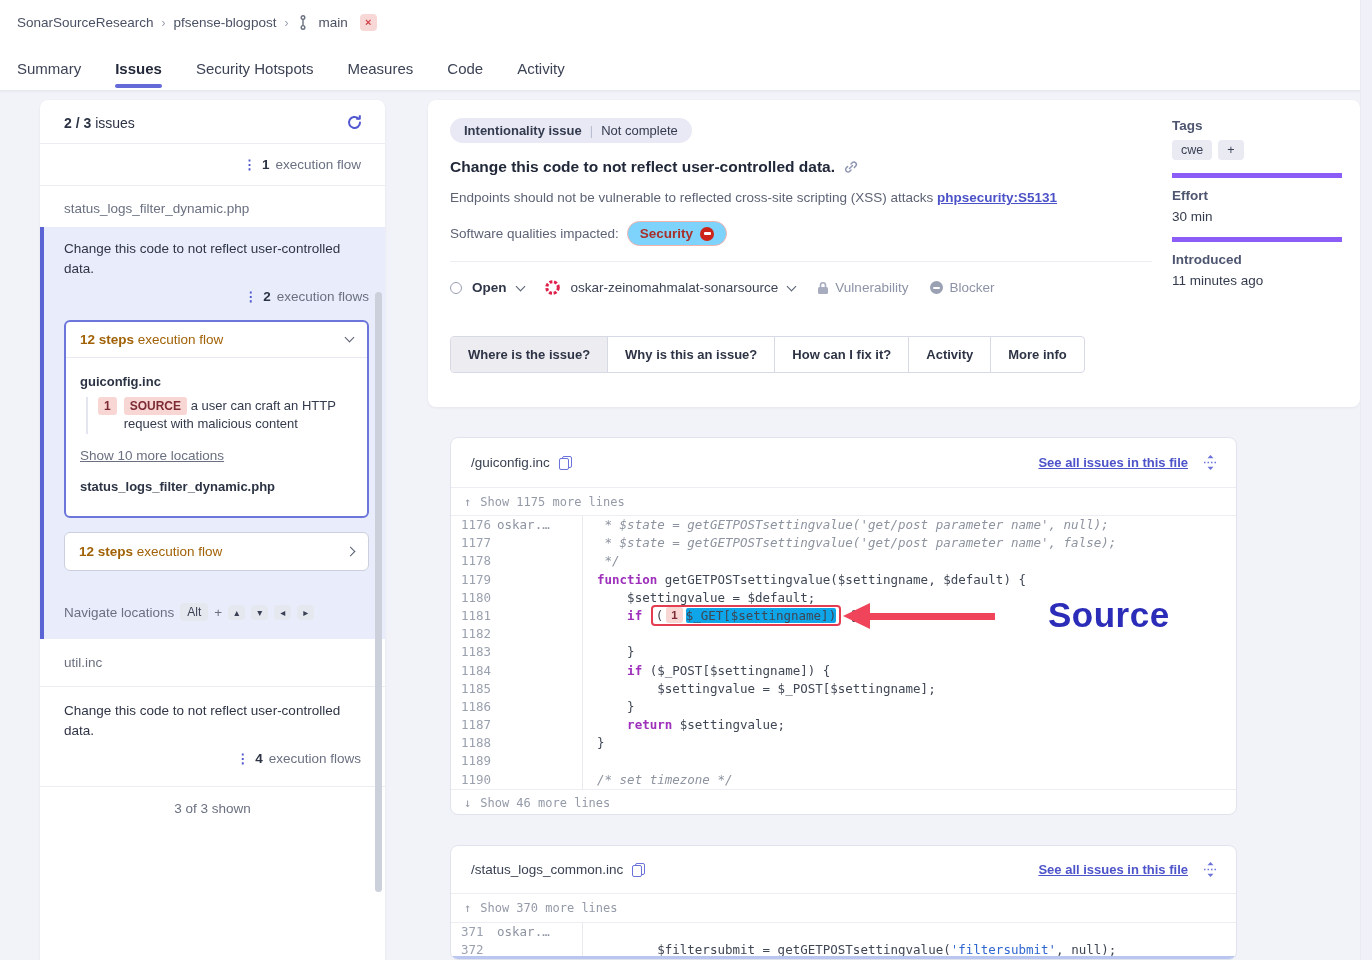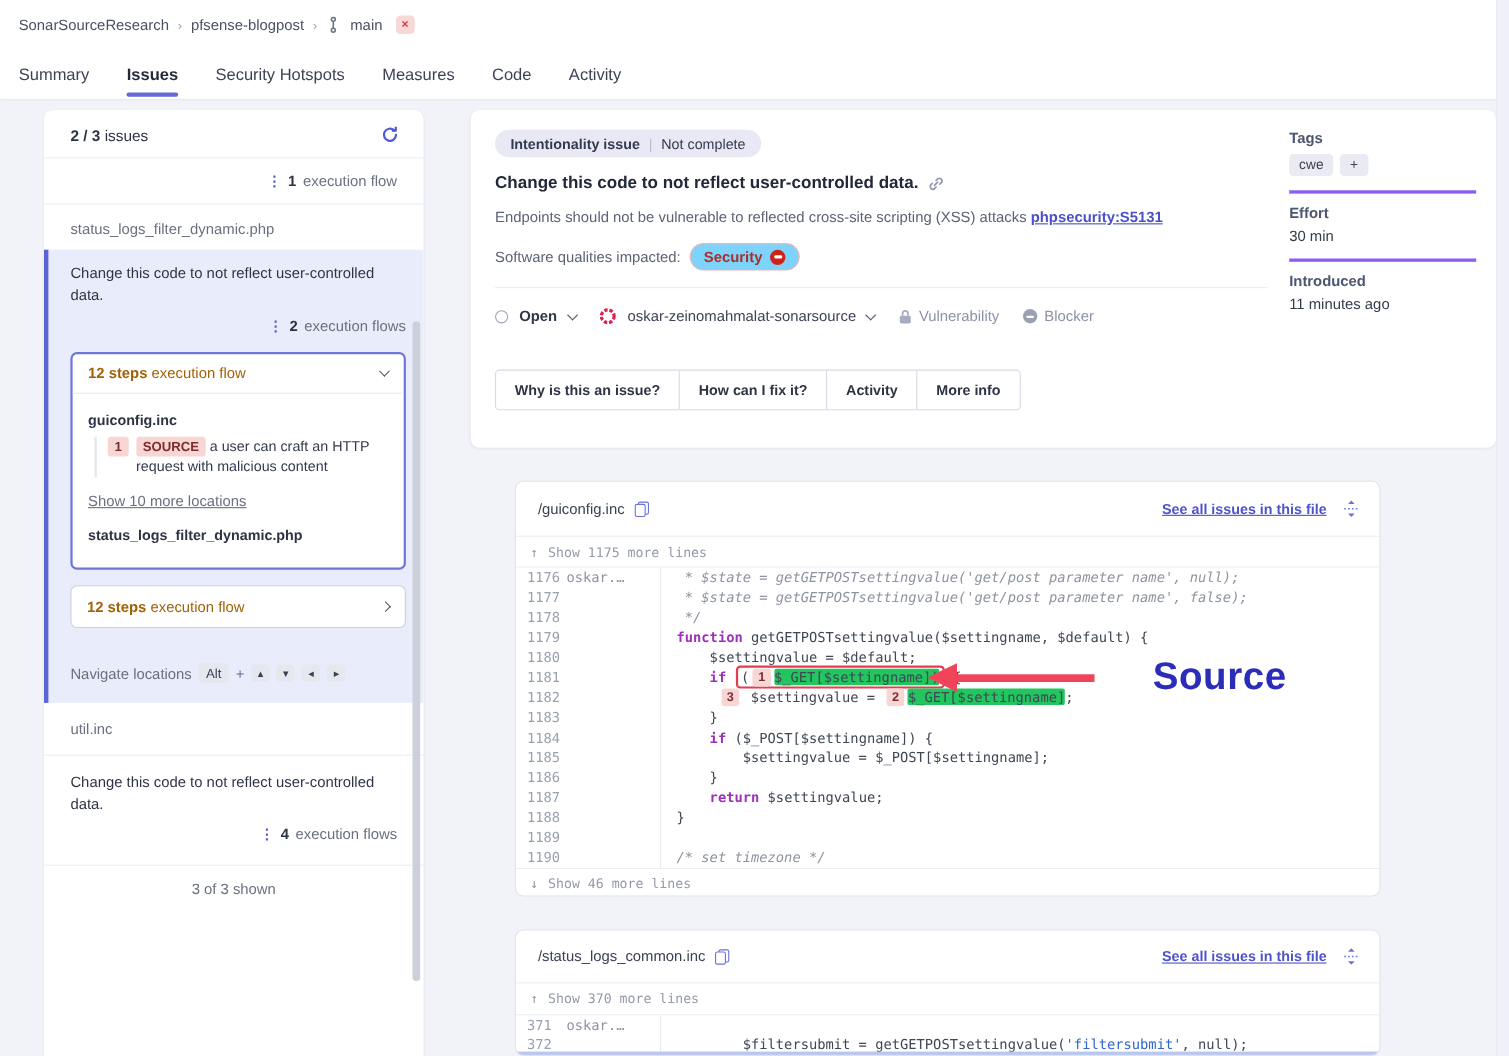--- a/index.html
+++ b/index.html
@@ -89,31 +89,31 @@
   .st-open { font-weight:bold; color:#2f3647; }
   .assignee { color:#3d4456; margin-left:10px; }
   .muted-item { display:flex; align-items:center; gap:6px; color:#8d93a6; margin-left:12px; }
   .blocker-ic { display:inline-block; width:13px; height:13px; background:#9aa1b3; border-radius:50%; position:relative; }
   .blocker-ic::after { content:""; position:absolute; left:3px; top:5.5px; width:7px; height:2px; background:#fff; border-radius:1px; }
   .seg-tabs { display:inline-flex; border:1px solid #d7dae5; border-radius:4px; overflow:hidden; margin-top:40px; background:#fff; }
   .seg-tab { padding:10px 17px; font-size:13px; font-weight:bold; color:#2e3445; border-left:1px solid #d7dae5; cursor:pointer; white-space:nowrap; }
   .seg-tab:first-child { border-left:none; }
   .seg-tab.active { background:#ececf1; }
   .mp-meta { width:188px; padding:18px 18px 0 0; }
-  .meta-sec { padding:10px 0 13px 0; border-bottom:3px solid #8b5cf6; }
+  .meta-sec { padding:10px 0 13px 0; border-bottom:5px solid #8b5cf6; }
   .meta-sec:first-child { padding-top:0; }
   .meta-sec:last-child { border-bottom:none; }
   .meta-label { font-size:13.5px; font-weight:bold; color:#4d5570; }
   .meta-value { font-size:13.5px; color:#343b4d; margin-top:6px; }
   .tag-chips { display:flex; gap:6px; margin-top:7px; }
   .chip { background:#e9eaf2; border-radius:4px; padding:3px 9px; font-size:12.5px; color:#3a4154; cursor:pointer; }
 
   
   .code-card { position:absolute; left:450px; width:787px; background:#fff; border:1px solid #e1e3ec;
-               border-radius:8px; overflow:hidden;margin-left:18px; }
+               border-radius:8px; overflow:hidden; }
   .card1 { top:437px; height:378px; }
   .card2 { top:845px; height:115px; }
   .cc-head { display:flex; justify-content:space-between; align-items:center; height:50px; padding:0 18px 0 20px;
              border-bottom:1px solid #edeef4; }
   .cc-file { display:flex; align-items:center; gap:9px; font-size:13.5px; color:#3a4152; }
   .cc-right { display:flex; align-items:center; gap:15px; }
   .see-all { font-size:13px; font-weight:bold; color:#4d53c9; text-decoration:underline; cursor:pointer; }
   .copy { position:relative; width:12px; height:14px; display:inline-block; cursor:pointer; }
   .copy::before { content:""; position:absolute; left:3px; top:0; width:8px; height:10px; border:1.5px solid #6b72d9; border-radius:2px; }
   .copy::after { content:""; position:absolute; left:0; bottom:0; width:8px; height:10px; border:1.5px solid #6b72d9; border-radius:2px; background:#fff; }
@@ -122,21 +122,21 @@
   .more.topmore { border-bottom:1px solid #edeef4; }
   .more.botmore { border-top:1px solid #edeef4; height:27px; }
   .crow { display:flex; height:18.2px; font-family:"DejaVu Sans Mono",monospace; font-size:12.5px; line-height:18.2px; }
   .gut { flex:none; width:132px; border-right:1px solid #e8eaf0; display:flex; }
   .lnum { display:inline-block; width:46px; padding-left:10px; color:#9aa1ae; cursor:pointer; }
   .auth { color:#8d93a1; }
   .cc-code { white-space:pre; padding-left:14px; color:#3f4654; }
   .kw { color:#9e30bb; font-weight:bold; }
   .cmt { color:#8d939f; font-style:italic; }
   .str { color:#2f66d0; }
-  .hl { background:#22c55e; border-radius:2px; }
+  .hl { background:#0ea5e9; border-radius:2px; }
   .cb { display:inline-block; background:#f7d6d3; color:#7d2b33; font-weight:bold; border-radius:3px;
         padding:0 5px; margin:0 3px; font-family:"Liberation Sans",sans-serif; font-size:11.5px; line-height:16px; vertical-align:1px; }
   .redbox { border:2px solid #e43c50; border-radius:4px; padding:1px 3px; margin-left:1px; }
   .blue-strip { position:absolute; left:0; right:0; bottom:0; height:3px; background:#b9c6ef; }
 
   
   .arrow-anno { position:absolute; left:843px; top:603px; display:flex; align-items:center; z-index:8; }
   .arrow-head { width:0; height:0; border-top:13px solid transparent; border-bottom:13px solid transparent;
                 border-right:27px solid #ef4459; }
   .arrow-bar { width:125px; height:7px; background:#ef4459; }
@@ -295,20 +295,21 @@
             <path d="M3.5 6V4.2a2.5 2.5 0 0 1 5 0V6" stroke="#a7adbf" fill="none" stroke-width="1.6"></path>
           </svg>
         <span>Vulnerability</span>
       </span>
       <span class="muted-item">
         <span class="blocker-ic"></span>
         <span>Blocker</span>
       </span>
     </div>
     <div class="seg-tabs">
+      <div class="seg-tab active">Where is the issue?</div>
       <div class="seg-tab">Why is this an issue?</div>
       <div class="seg-tab">How can I fix it?</div>
       <div class="seg-tab">Activity</div>
       <div class="seg-tab">More info</div>
     </div>
   </div>
   <div class="mp-meta">
     <div class="meta-sec">
       <div class="meta-label">Tags</div>
       <div class="tag-chips">
@@ -383,21 +384,20 @@
   <div class="crow">
     <div class="gut">
         <span class="lnum">1181</span>
       </div>
     <div class="cc-code"><span>    </span><span class="kw">if</span><span> </span><span class="redbox"><span>(</span><span class="cb">1</span><span class="hl">$_GET[$settingname])</span></span><span> {</span></div>
   </div>
   <div class="crow">
     <div class="gut">
         <span class="lnum">1182</span>
       </div>
-    <div class="cc-code"><span>     </span><span class="cb">3</span><span> $settingvalue = </span><span class="cb">2</span><span class="hl">$_GET[$settingname]</span><span>;</span></div>
   </div>
   <div class="crow">
     <div class="gut">
         <span class="lnum">1183</span>
       </div>
     <div class="cc-code"><span>    }</span></div>
   </div>
   <div class="crow">
     <div class="gut">
         <span class="lnum">1184</span>

